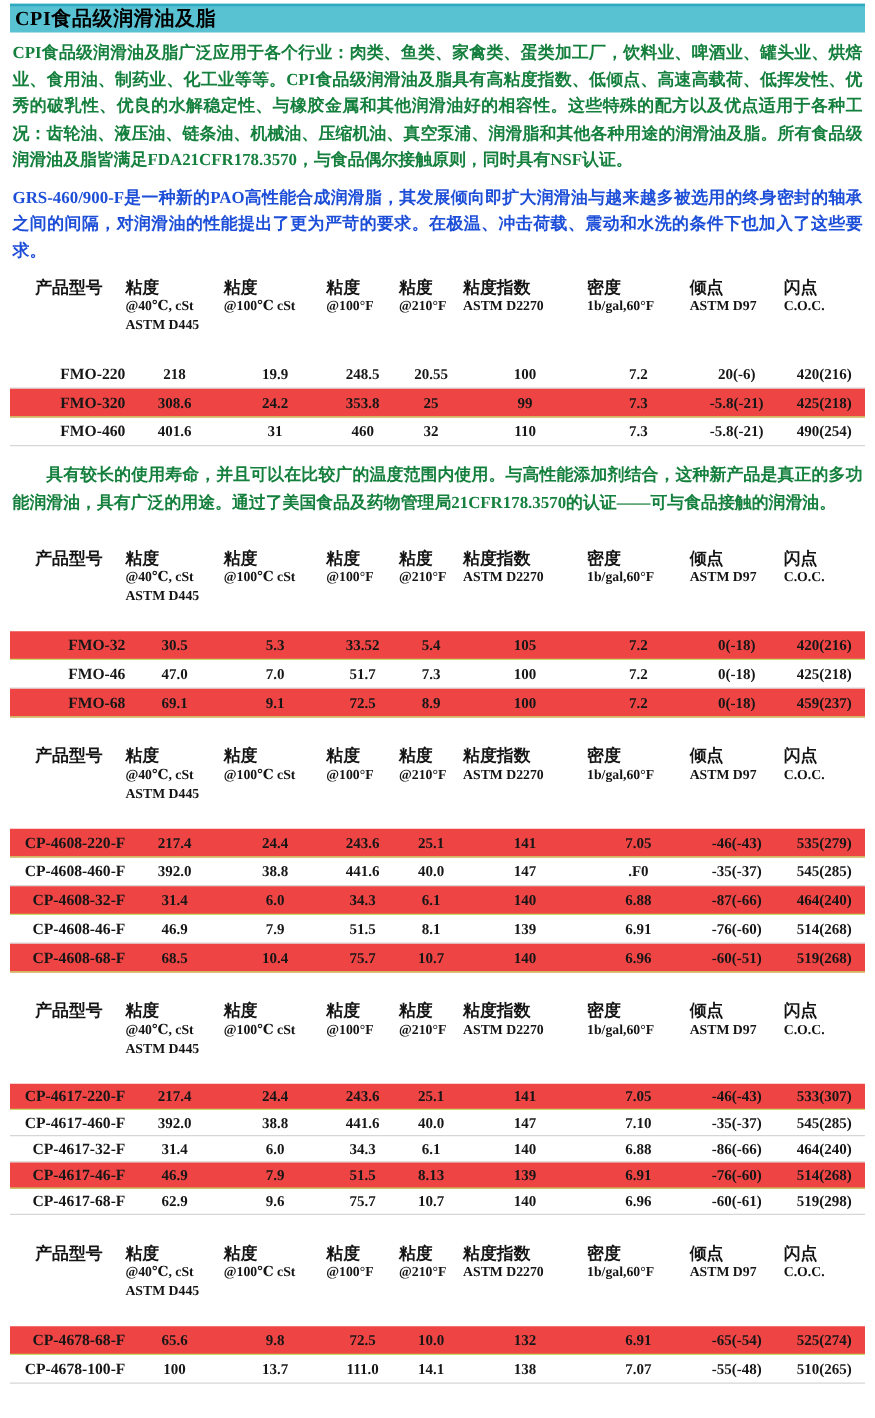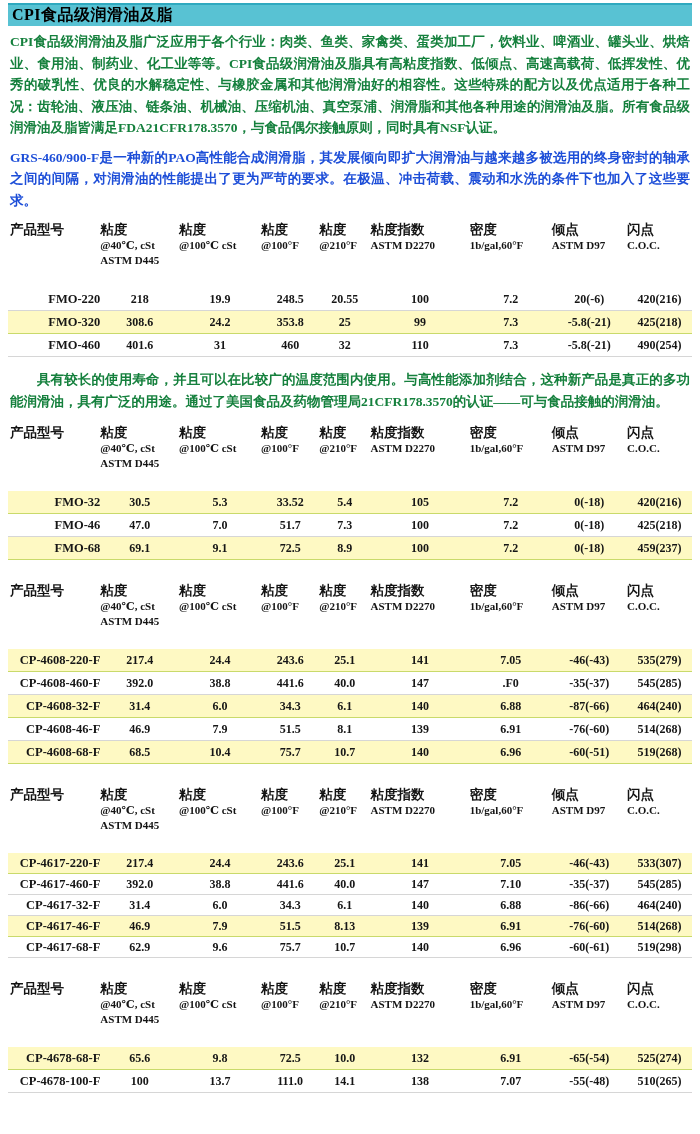--- a/index.html
+++ b/index.html
@@ -22,44 +22,44 @@
     font-size:16px;font-weight:bold;color:#000000;letter-spacing:.5px;
   }
 
   
   .para{
     font-size:13.5px;line-height:21.5px;font-weight:bold;
     text-align:justify;margin:5px 2px 8px 2px;
   }
   .para.maroon{color:#15803d;}
   .para.olive{color:#1d4ed8;margin-bottom:2px;}
-  .para.indent{text-indent:2em;margin-top:12px;margin-bottom:6px;}
+  .para.indent{text-indent:2em;margin-top:12px;margin-bottom:20px;}
 
   
   .tbl{margin-top:4px;}
   .tbl.gap-top{margin-top:16px;}
   .trow,.thead-row{
     display:grid;
     grid-template-columns:13.5% 11.5% 12% 8.5% 7.5% 14.5% 12% 11% 9.5%;
     align-items:center;
   }
   .thead{padding-top:6px;margin-bottom:20px;}
   .thead-row{align-items:start;}
   .th{
     text-align:left;color:#141414;font-weight:bold;
   }
   .th .l1{font-size:13.5px;line-height:17px;}
   .th .l2{font-size:11px;line-height:15px;}
   .th .l3{font-size:11px;line-height:15px;}
-  .th.product{text-align:left;padding-left:2px;}
+  .th.product{text-align:center;padding-left:2px;}
   .trow{
     height:22px;
     border-bottom:1px solid #d6d6d6;
   }
-  .trow.hl{background:#fef9c3;border-bottom-color:#c9da6b;}
+  .trow.hl{background:#ef4444;border-bottom-color:#c9da6b;}
   .trow:first-of-type{border-top:1px solid #d6d6d6;}
   .trow.hl:first-of-type{border-top-color:#c9da6b;}
   .td{
     font-size:12px;font-weight:bold;color:#161616;text-align:center;
     white-space:nowrap;overflow:visible;
   }
   .td.product{text-align:right;padding-left:2px;font-size:12.5px;}
   .tbl.tight .trow{height:20px;}
 </style>
 </head>

